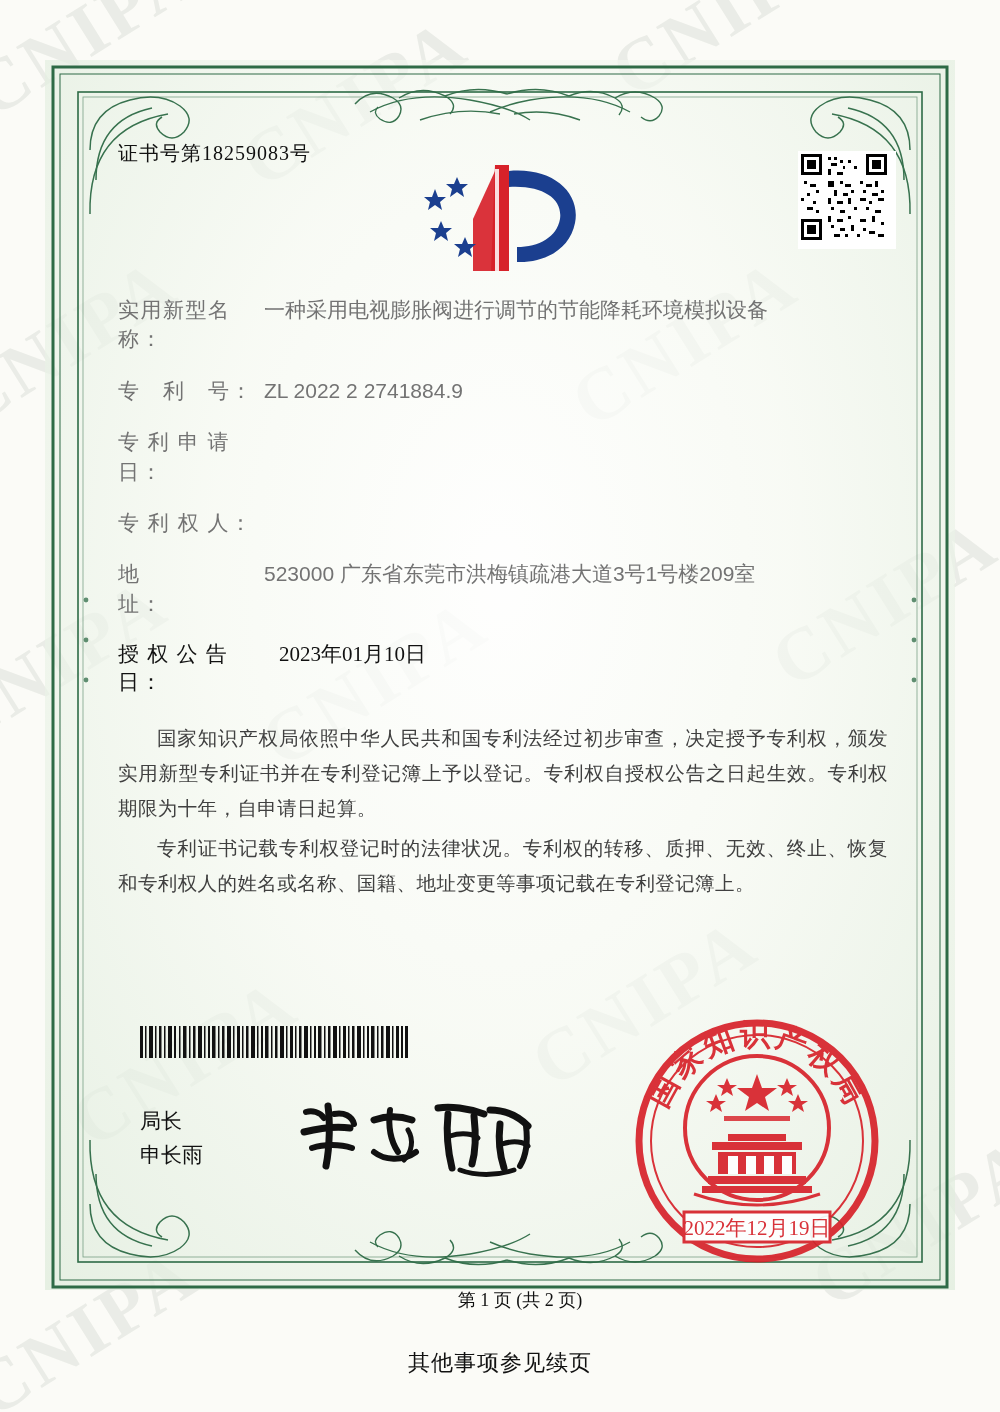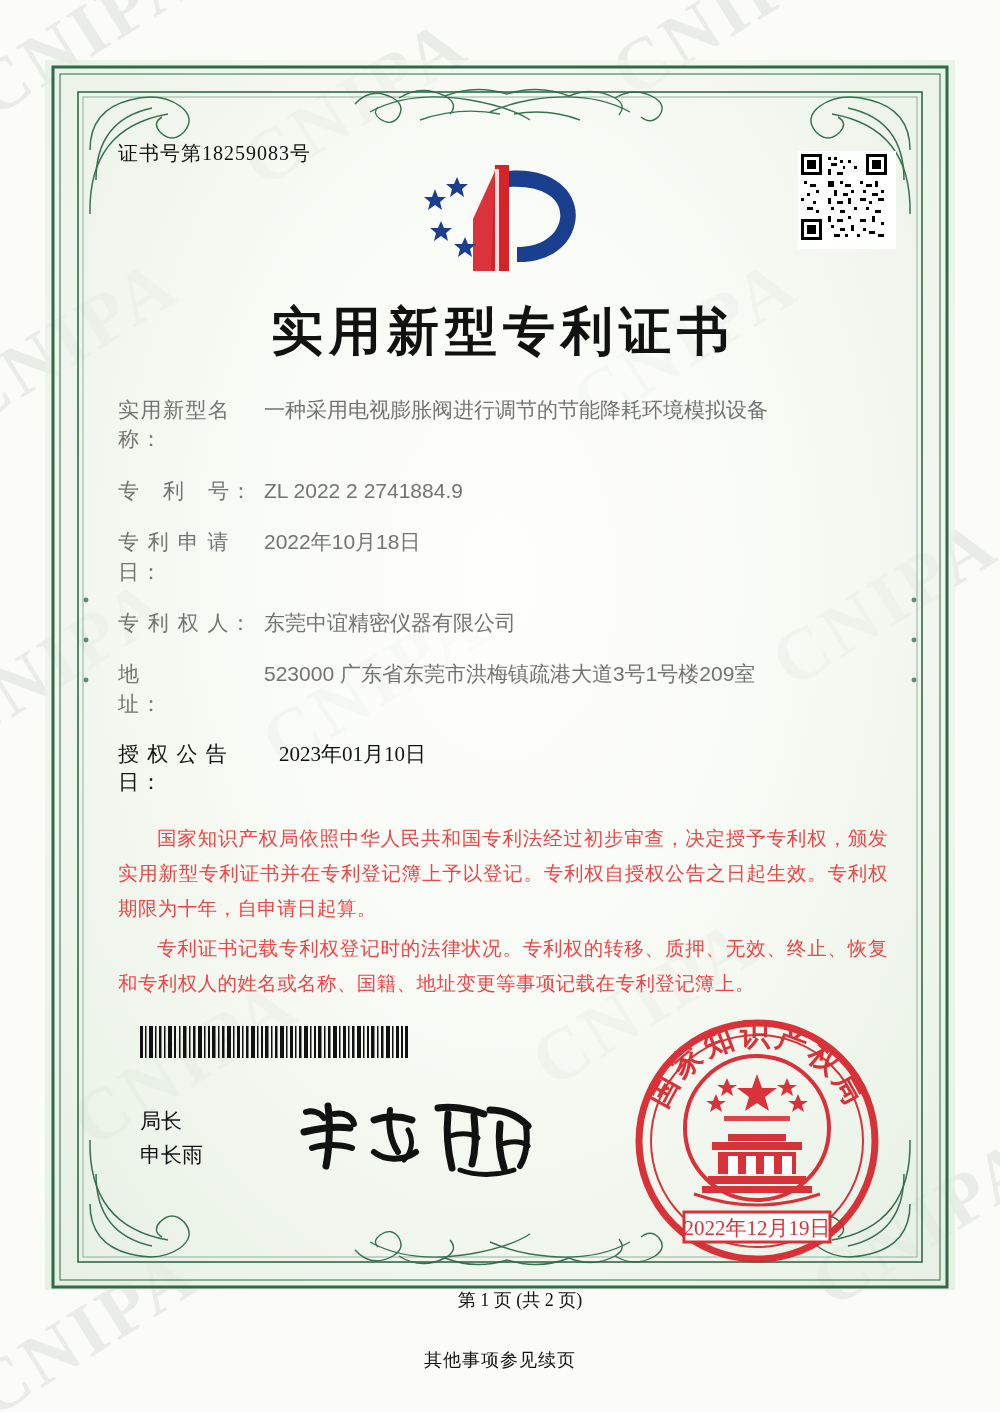--- a/index.html
+++ b/index.html
@@ -125,21 +125,21 @@
     margin-bottom: 26px;
   }
   .field-row2 .c1 { width: 360px; display: flex; align-items: baseline; gap: 15px;}
   .field-row2 .c2 { display: flex; align-items: baseline;}
   .field-row2 .lbl-a { width: 146px; letter-spacing: 1.5px; }
   .field-row2 .lbl-b { margin-right: 2px; letter-spacing: 1.5px; }
 
   .para {
     font-family: "Liberation Serif", serif;
     font-size: 19.5px;
-    color: #ef4444;
+    color: #404040;
     line-height: 1.78;
     text-align: justify;
     text-indent: 2em;
     margin: 6px 0 2px 0;
     letter-spacing: 0.4px;
   }
 
   
   .barcode {
     position: absolute;
@@ -185,21 +185,21 @@
     font-size: 18px;
     color: #111;
     padding-left: 40px;
   }
   .footer-note {
     position: absolute;
     left: 0; right: 0;
     top: 1348px;
     text-align: center;
     font-family: "Liberation Serif", serif;
-    font-size: 18px;
+    font-size: 22px;
     color: #111;
     letter-spacing: 1px;
   }
 </style>
 </head>
 <body>
 
 <div class="wm-layer">
   <div class="wm" style="left:-40px; top:-10px;">CNIPA</div>
   <div class="wm" style="left:230px; top:60px;">CNIPA</div>
@@ -371,41 +371,38 @@
               <rect x="27" y="23" width="1" height="1"></rect>
             <rect x="21" y="25" width="1" height="1"></rect>
               <rect x="23" y="26" width="2" height="1"></rect>
               <rect x="26" y="27" width="2" height="1"></rect>
             <rect x="19" y="27" width="1" height="1"></rect>
           </g>
         </svg>
       </div>
     </div>
 
-    <div class="title">实用新型专利证书</div>
 
     <div class="field">
       <span class="lbl sp5">实用新型名称：</span>
       <span class="val">一种采用电视膨胀阀进行调节的节能降耗环境模拟设备</span>
     </div>
 
 
     <div class="field">
       <span class="lbl sp5">专　利　号：</span>
       <span class="val">ZL 2022 2 2741884.9</span>
     </div>
 
     <div class="field">
       <span class="lbl sp5">专 利 申 请 日：</span>
-      <span class="val">2022年10月18日</span>
     </div>
 
     <div class="field">
       <span class="lbl sp5">专 利 权 人：</span>
-      <span class="val">东莞中谊精密仪器有限公司</span>
     </div>
 
     <div class="field">
       <span class="lbl sp5">地　　　　址：</span>
       <span class="val">523000 广东省东莞市洪梅镇疏港大道3号1号楼209室</span>
     </div>
 
     <div class="field-row2">
       <span class="c1">
         <span class="lbl-a">授 权 公 告 日：</span>

